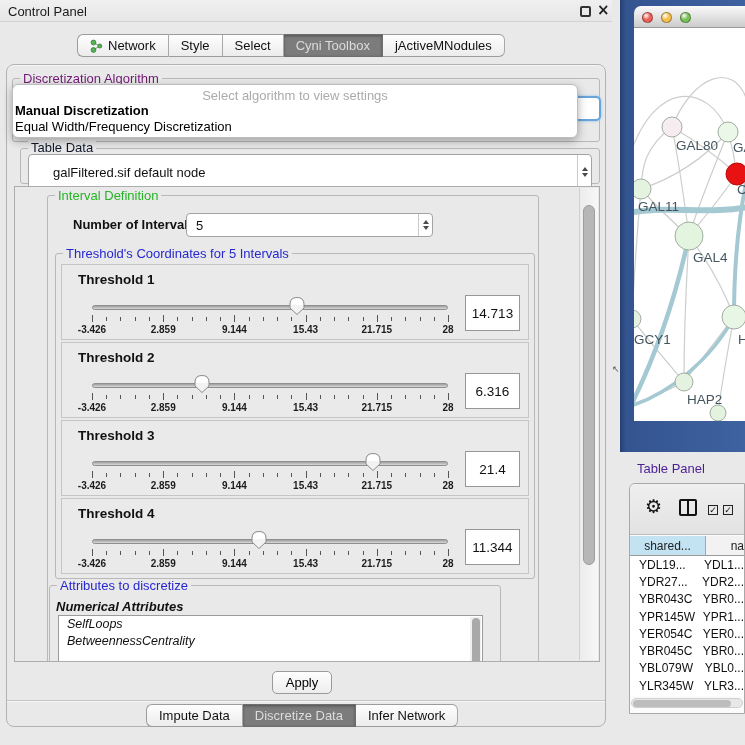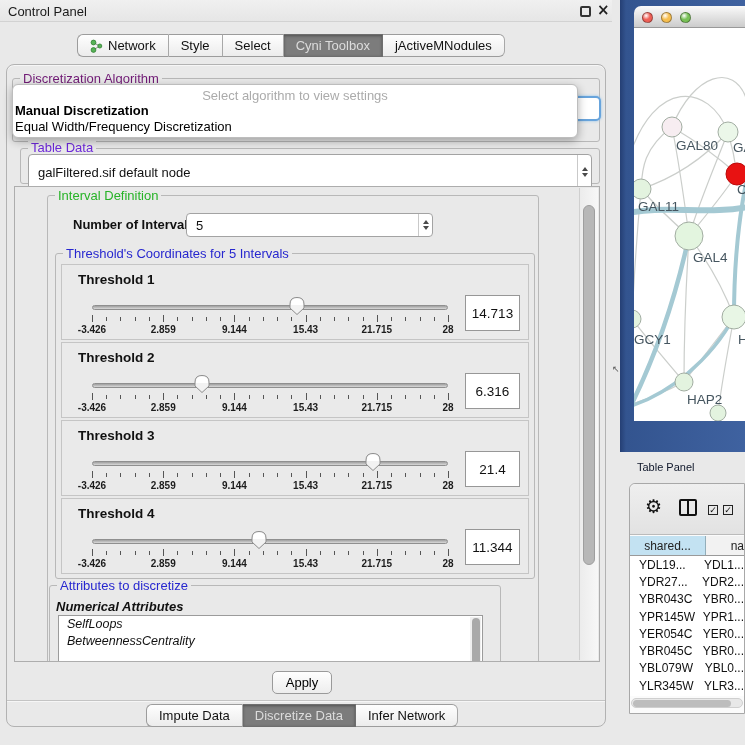--- a/index.html
+++ b/index.html
@@ -71,21 +71,21 @@
   #apply-btn { position:absolute; left:272px; top:671px; width:60px; height:23px; background:linear-gradient(#fefefe,#ededed); border:1px solid #9a9a9a; border-radius:5px; font-size:13px; display:flex; align-items:center; justify-content:center; }
 
   
   #net-window { position:absolute; left:620px; top:0; width:125px; height:557px; background:linear-gradient(90deg,#253f74 0,#33548f 6px,#3f62a0 100%); }
   #net-titlebar { position:absolute; left:14px; top:6px; width:111px; height:22px; background:linear-gradient(#fafafa,#cccccc); border-bottom:1px solid #999; border-top-left-radius:7px; }
   .light { position:absolute; top:6px; width:11px; height:11px; border-radius:50%; }
   #net-canvas { position:absolute; left:14px; top:28px; width:111px; height:393px; background:#fff; overflow:hidden; }
 
   
   #table-panel { position:absolute; left:617px; top:452px; width:128px; height:293px; background:#e9e9e9; }
-  #tp-title { position:absolute; left:20px; top:9px; font-size:11px; color:#0f172a; }
+  #tp-title { position:absolute; left:20px; top:9px; font-size:13px; color:#4c1d95; }
   #tp-window { position:absolute; left:12px; top:31px; width:116px; height:231px; background:#fbfbfb; border:1px solid #a8a8a8; border-top-left-radius:6px; }
   #tp-toolbar { position:absolute; left:0; top:0; width:114px; height:51px; background:linear-gradient(#efefef,#e2e2e2); border-top-left-radius:6px; border-bottom:1px solid #bbb; }
   #gear-ic { position:absolute; left:15px; top:13px; font-size:19px; color:#111; font-family:"DejaVu Sans",sans-serif; line-height:19px; }
   #cols-ic { position:absolute; left:49px; top:15px; width:18px; height:17px; border:2px solid #111; border-radius:2px; }
   #cols-ic::after { content:""; position:absolute; left:6px; top:0; width:2px; height:13px; background:#111; }
   .cb { position:absolute; top:21px; width:10px; height:10px; border:1.5px solid #222; font-size:9px; line-height:8px; text-align:center; color:#111; font-family:"DejaVu Sans",sans-serif; }
   #tp-header { position:absolute; left:0; top:52px; width:114px; height:20px; display:flex; border-bottom:1px solid #9a9a9a; background:#f2f2f2; }
   #tp-h1 { width:76px; background:#c3e2f2; border-right:1px solid #93aeba; display:flex; align-items:center; justify-content:center; font-size:12px; color:#222; }
   #tp-h2 { flex:1; display:flex; align-items:center; justify-content:flex-end; font-size:12px; color:#222; }
   #tp-body { position:absolute; left:0; top:72px; width:114px; height:140px; background:#fff; overflow:hidden; }
@@ -138,22 +138,22 @@
   <span class="group-title t-dim" style="left:20px; top:72px;">Discretization Algorithm</span>
   <div id="algo-combo-sliver"></div>
 
   <div id="algo-popup">
     <div id="algo-placeholder">Select algorithm to view settings</div>
     <div class="algo-opt hl">Manual Discretization</div>
     <div class="algo-opt">Equal Width/Frequency Discretization</div>
   </div>
 
   <div class="group" style="left:20px; top:148px; width:580px; height:36px;"></div>
-  <span class="group-title" style="left:28px; top:141px; color:#6d28d9;">Table Data</span>
-  <div class="combo" style="left:28px; top:154px; width:564px; height:36px;">
+  <span class="group-title" style="left:28px; top:141px; color:#0f172a;">Table Data</span>
+  <div class="combo" style="left:28px; top:154px; width:564px; height:36px;padding-left:15px;">
     <span class="val">galFiltered.sif default node</span>
     <span class="stepper">
         <span class="tri-up"></span>
         <span class="tri-dn"></span>
       </span>
   </div>
 
   <div id="scrollpane">
 
     <div class="group" style="left:32px; top:8px; width:492px; height:470px;"></div>

